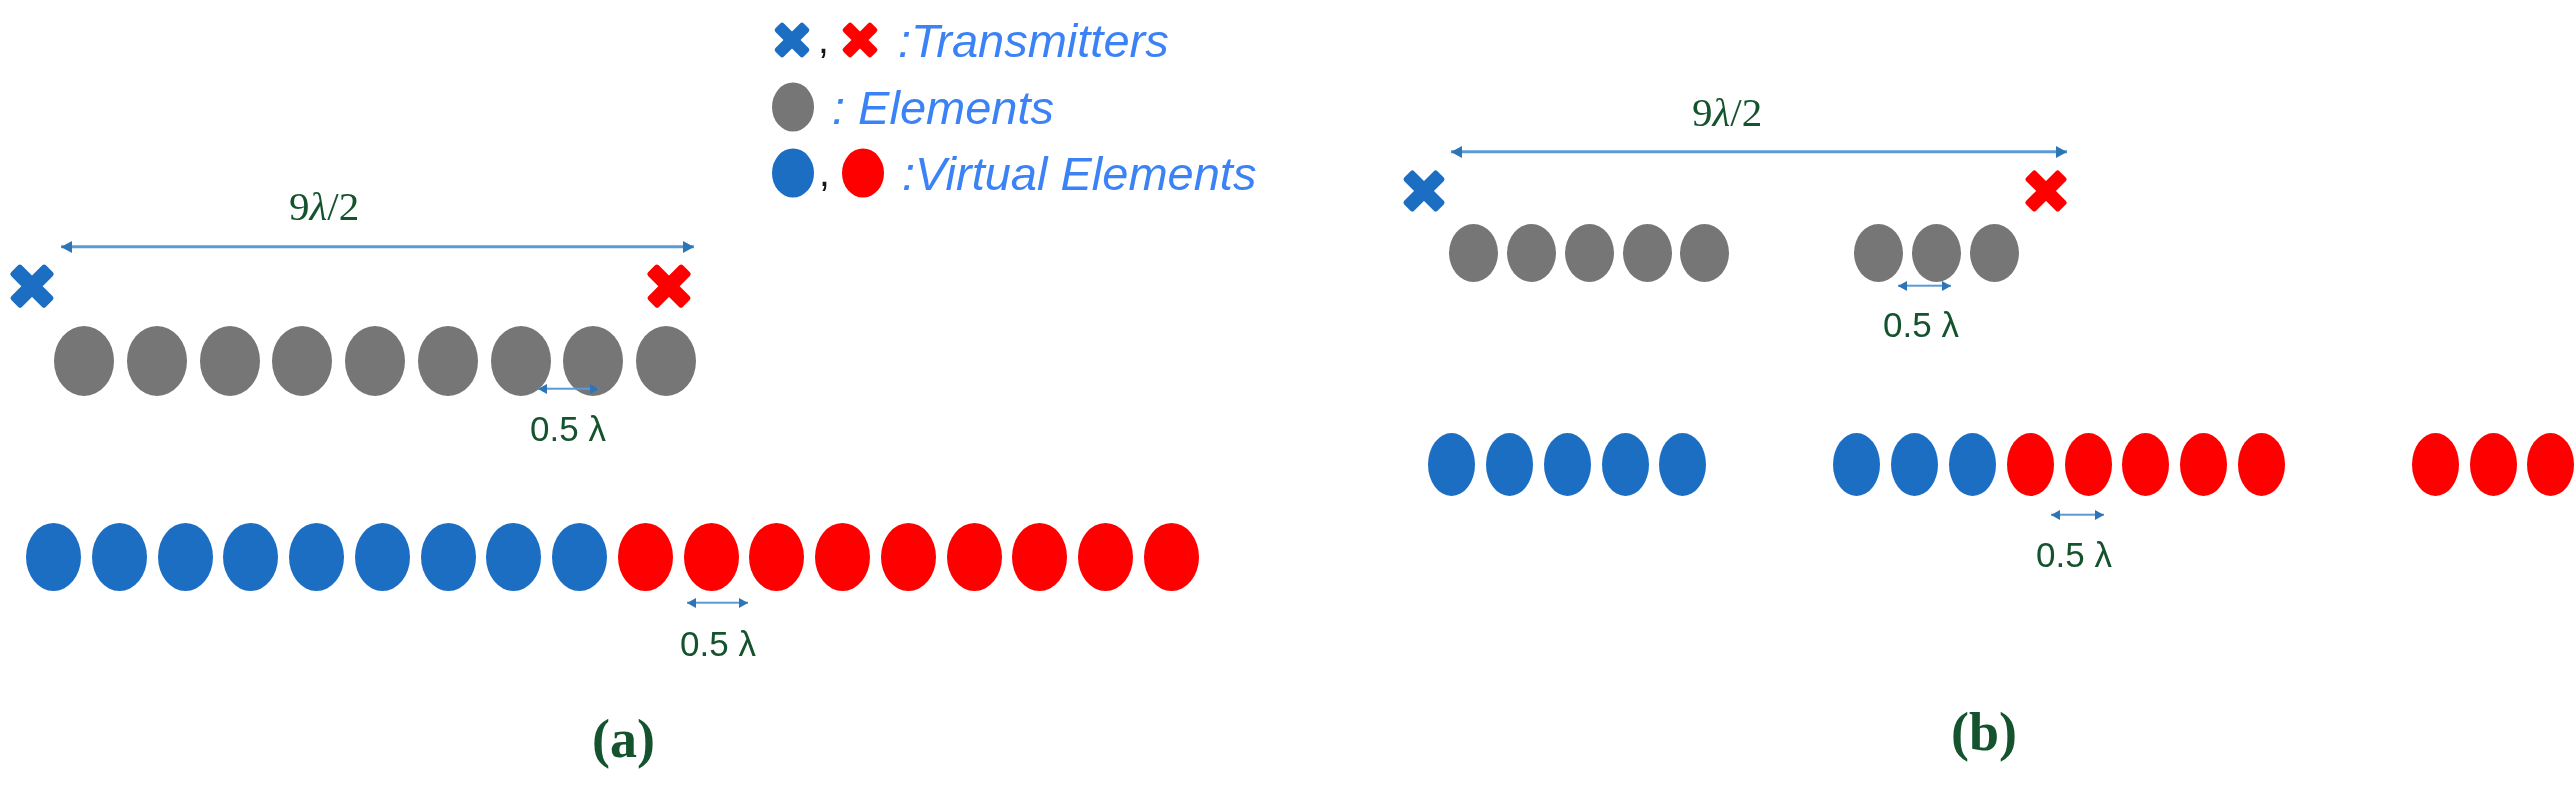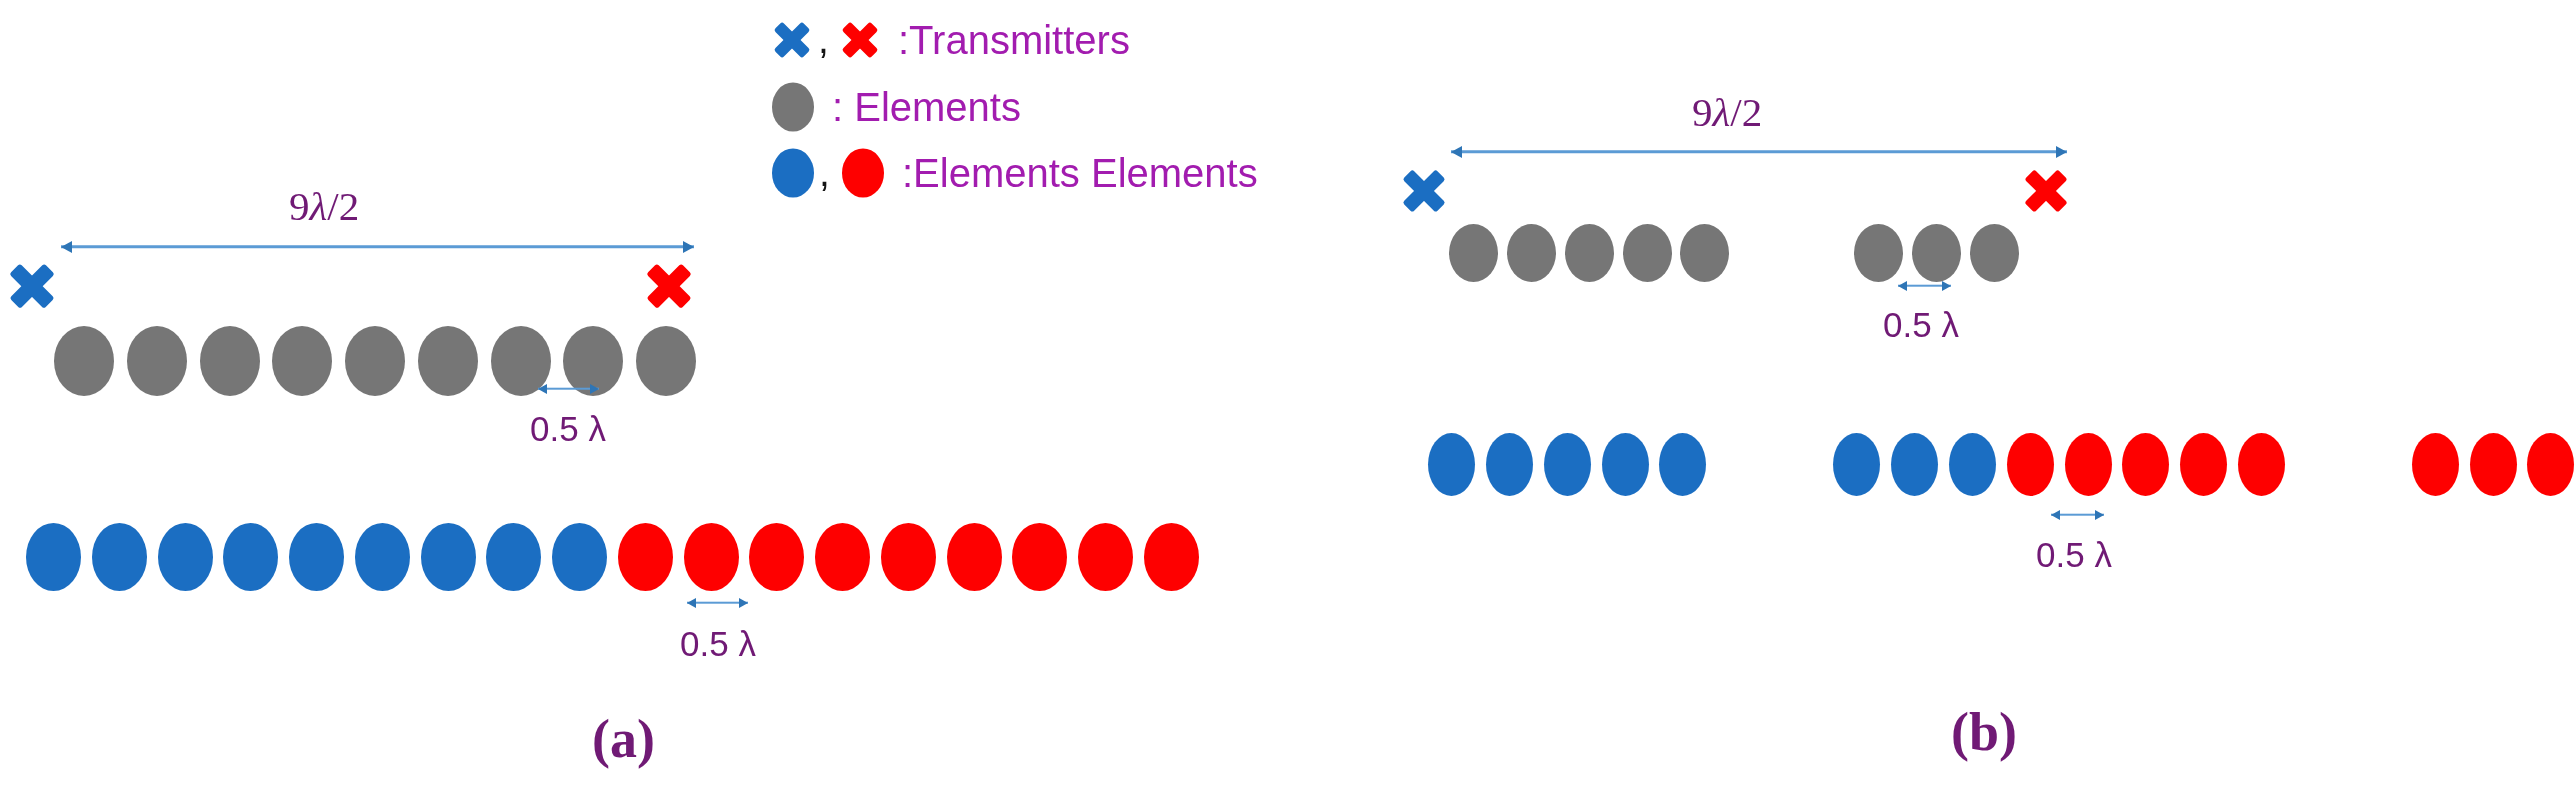--- a/index.html
+++ b/index.html
@@ -44,42 +44,42 @@
     border-top:6.1px solid transparent;
     border-bottom:6.1px solid transparent;
   }
   .darrow .head.l{left:0;border-right:11.4px solid #2e75b6;}
   .darrow .head.r{right:0;border-left:11.4px solid #2e75b6;}
   .darrow.thin .head{border-top-width:5.3px;border-bottom-width:5.3px;}
   .darrow.thin .head.l{border-right-width:9.6px;}
   .darrow.thin .head.r{border-left-width:9.6px;}
 
   
-  .lbl{position:absolute;color:#701a75;white-space:nowrap;}
+  .lbl{position:absolute;color:#14532d;white-space:nowrap;}
   .lam{
     font-family:"Liberation Serif", serif;
     font-size:41px;font-style:italic;
   }
   .lam .num{font-style:normal;}
   .dlbl{
     font-family:"Liberation Sans", sans-serif;
     font-size:35px;
   }
   .panel-label{
     font-family:"Liberation Serif", serif;
     font-size:54px;font-weight:bold;
   }
 
   
   #legend{position:absolute;}
   .lgrow{position:absolute;height:56px;}
   .lgtext{
     position:absolute;left:0;top:50%;transform:translateY(-50%);
     font-family:"Liberation Sans", sans-serif;
-    font-size:40px;color:#a21caf;white-space:nowrap;
+    font-size:47px;color:#3b82f6;white-space:nowrap;font-style:italic;
   }
   .lgsep{
     position:absolute;top:50%;transform:translateY(-50%);
     font-family:"Liberation Sans", sans-serif;
     font-size:39px;color:#161616;
   }
   .lgdot{position:absolute;top:50%;transform:translateY(-50%);border-radius:50%;}
 </style>
 </head>
 <body>
@@ -100,21 +100,21 @@
         <span class="lgtext" style="left: 126px;">:Transmitters</span>
       </div>
       <div class="lgrow" style="left: 0px; top: 67px; width: 754px;">
         <div class="lgdot" style="left: 0px; width: 42px; height: 49px; background: rgb(118, 118, 118);"></div>
         <span class="lgtext" style="left: 60px;">: Elements</span>
       </div>
       <div class="lgrow" style="left: 0px; top: 133px; width: 754px;">
         <div class="lgdot" style="left: 0px; width: 42px; height: 49px; background: rgb(27, 110, 194);"></div>
         <span class="lgsep" style="left: 47px;">,</span>
         <div class="lgdot" style="left: 70px; width: 42px; height: 49px; background: rgb(254, 0, 0);"></div>
-        <span class="lgtext" style="left: 130px;">:Elements Elements</span>
+        <span class="lgtext" style="left: 130px;">:Virtual Elements</span>
       </div>
     </div>
 
   <div class="abs" id="panel-a">
 
     <div class="lbl lam" id="a-aperture-label" style="left: 289px; top: 182px;"><span class="num">9</span>λ<span class="num">/</span><span class="num">2</span></div>
 
     <div class="darrow" id="a-aperture-arrow" style="left: 61px; top: 238px; width: 633px; height: 17.5px;">
       <div class="bar" style="height: 3.5px;"></div>
       <div class="head l"></div>

